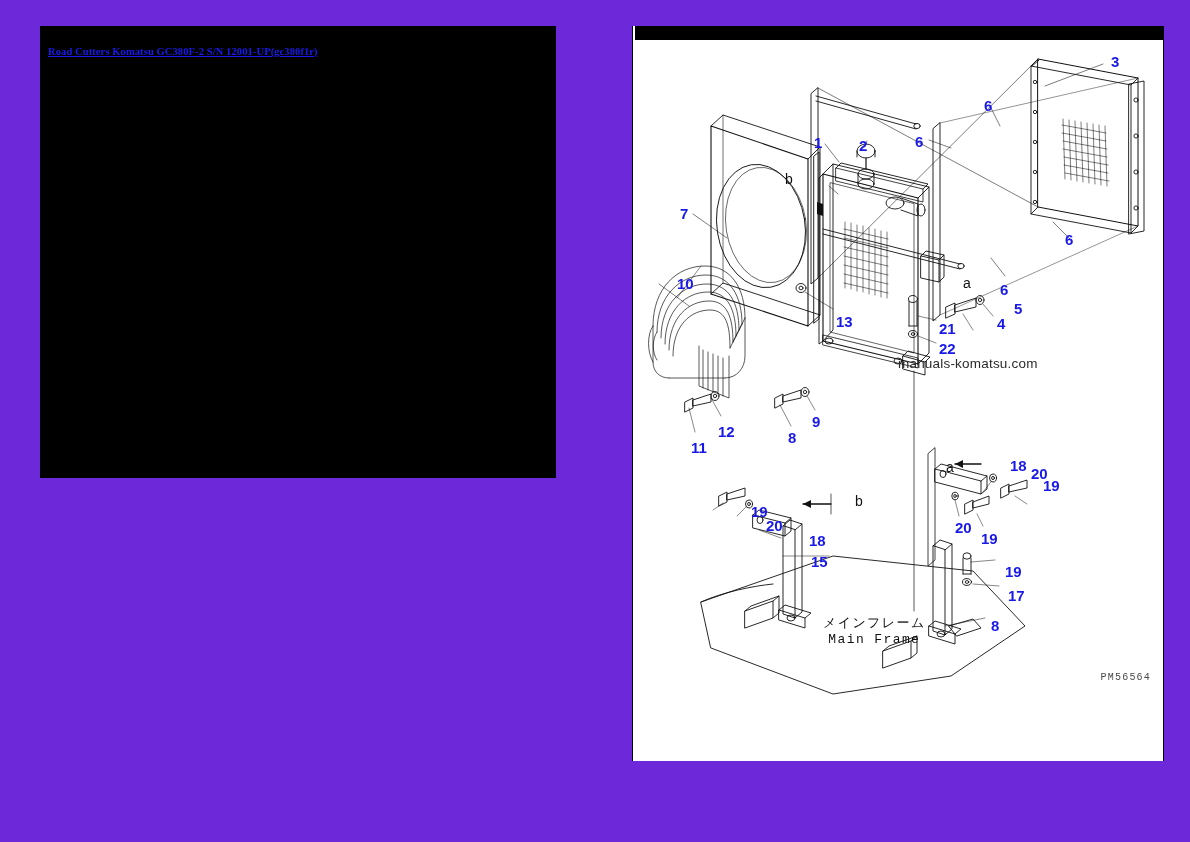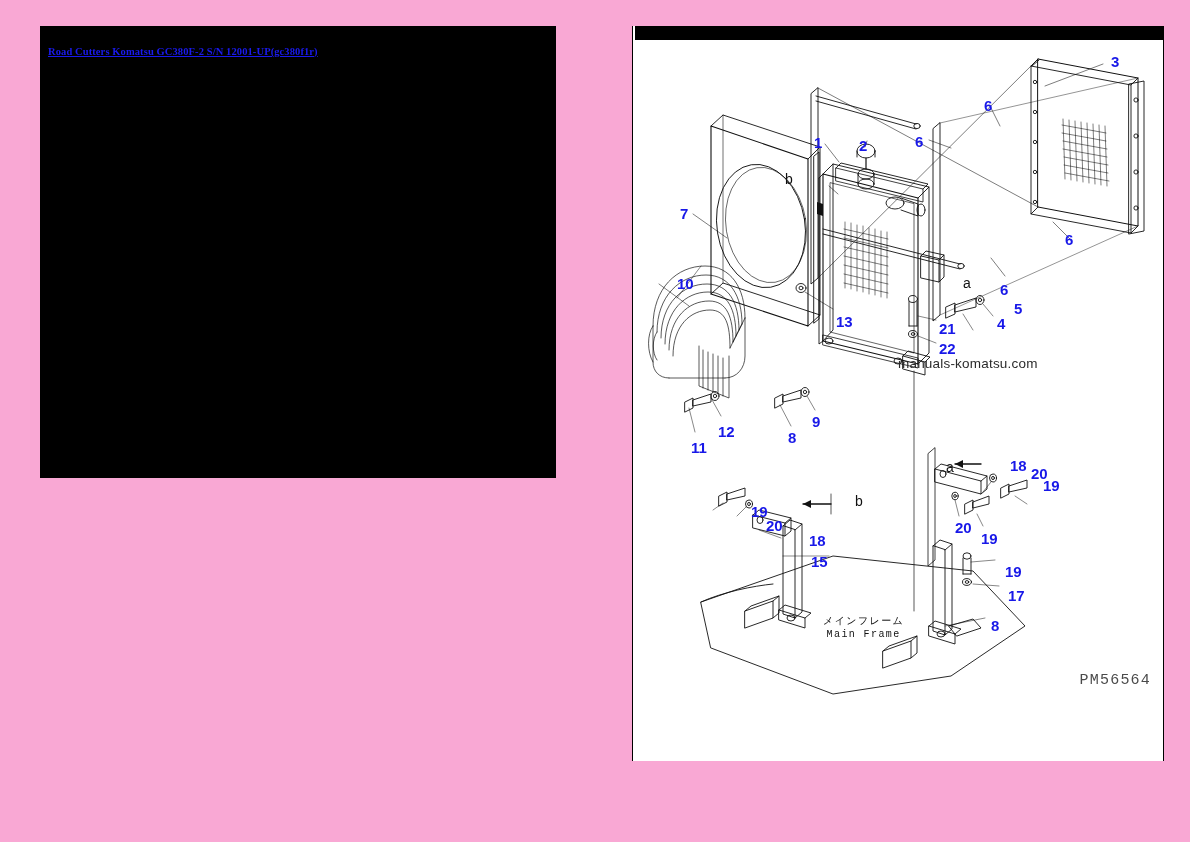--- a/index.html
+++ b/index.html
@@ -5,21 +5,21 @@
   html, body {
     margin: 0;
     padding: 0;
     background: #ffffff;
     font-family: "Liberation Sans", sans-serif;
   }
   #page {
     position: relative;
     width: 1190px;
     height: 842px;
-    background: #f9a8d4;
+    background: #6d28d9;
     overflow: hidden;
   }
 
   
   #left-panel {
     position: absolute;
     left: 40px;
     top: 26px;
     width: 516px;
     height: 452px;
@@ -79,21 +79,21 @@
     font-size: 13.5px;
     color: #2b2b2b;
     letter-spacing: 0.2px;
     white-space: nowrap;
   }
   #sheet-code {
     position: absolute;
     right: 12px;
     top: 646px;
     font-family: "Liberation Mono", monospace;
-    font-size: 15px;
+    font-size: 10px;
     color: #4a4a4a;
     letter-spacing: 1.2px;
     white-space: nowrap;
   }
 
   
   .callout {
     position: absolute;
     color: #1818e8;
     font-family: "Liberation Sans", sans-serif;
@@ -108,21 +108,21 @@
     color: #111111;
     font-family: "Liberation Sans", sans-serif;
     font-size: 14px;
     line-height: 1;
     white-space: nowrap;
   }
   .frame-label {
     position: absolute;
     color: #111111;
     font-family: "Liberation Mono", monospace;
-    font-size: 10px;
+    font-size: 13px;
     line-height: 1.25;
     letter-spacing: 1.4px;
     text-align: center;
     white-space: nowrap;
   }
 </style>
 </head>
 <body>
 
 <div id="page">

